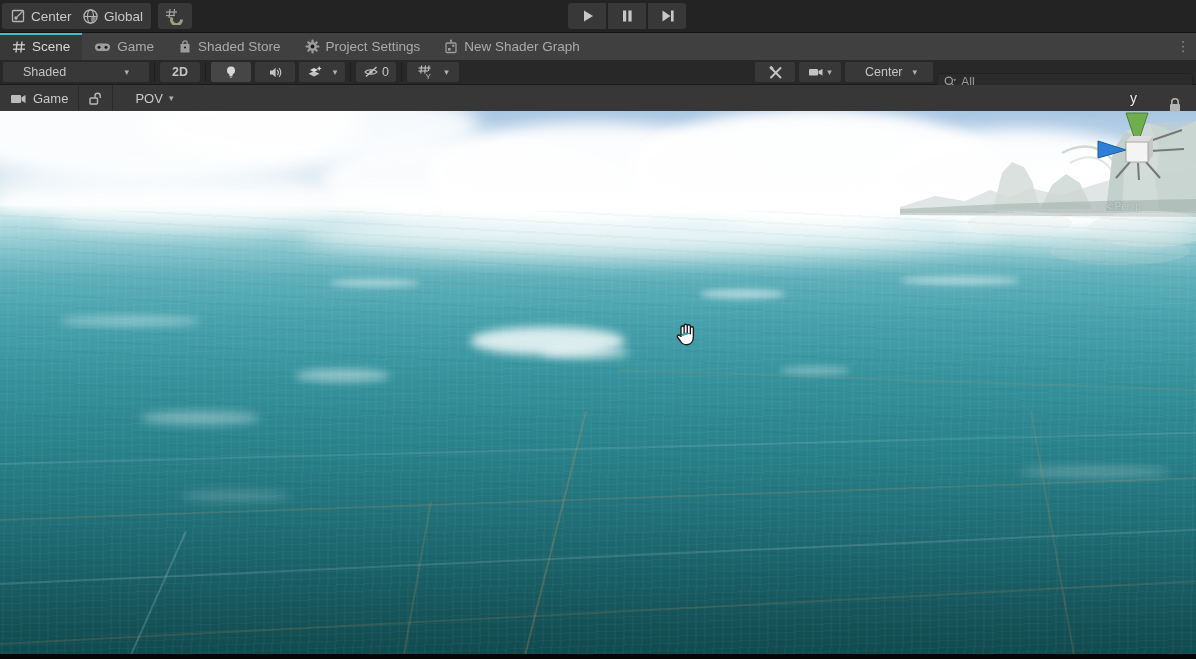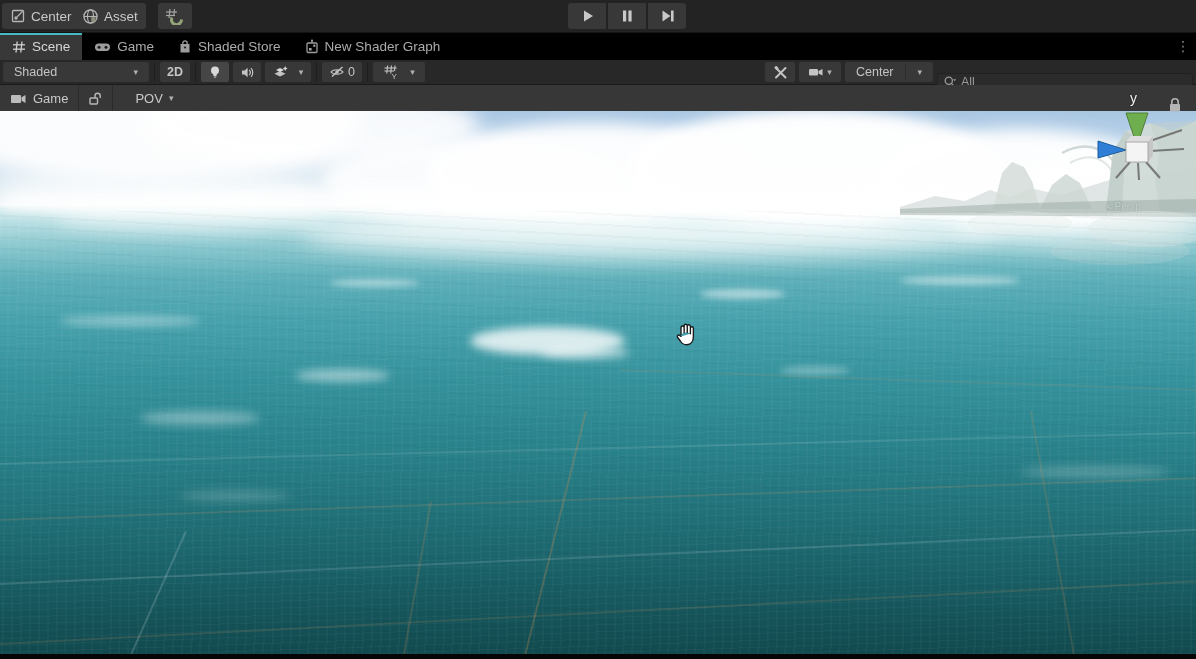--- a/index.html
+++ b/index.html
@@ -9,28 +9,28 @@
 
   
   .main-toolbar { position:absolute; left:0; top:0; width:1196px; height:33px; background:#232323; border-bottom:1px solid #141414; }
   .mt-btn { position:absolute; top:3px; height:26px; background:#383838; border-radius:3px; display:flex; align-items:center; gap:5px; padding:0 8px; color:#c9c9c9; font-size:13.5px; }
   .transport { position:absolute; left:568px; top:3px; display:flex; gap:2px; }
   .t-btn { width:38px; height:26px; background:#383838; display:flex; align-items:center; justify-content:center; }
   .t-btn:first-child { border-radius:3px 0 0 3px; }
   .t-btn:last-child { border-radius:0 3px 3px 0; }
 
   
-  .tab-bar { position:absolute; left:0; top:33px; width:1196px; height:27px; background:#000000; display:flex; align-items:stretch; }
+  .tab-bar { position:absolute; left:0; top:33px; width:1196px; height:27px; background:#404040; display:flex; align-items:stretch; }
   .tab { display:flex; align-items:center; gap:6px; padding:0 12px; color:#ababab; font-size:13.5px; position:relative; }
   .tab.active { background:#383838; color:#d6d6d6; box-shadow:inset 0 2px 0 #46b9c2; }
   .tab-overflow { position:absolute; right:6px; top:4px; color:#8a8a8a; font-size:14px; letter-spacing:0; line-height:18px; }
 
   
   .scene-toolbar { position:absolute; left:0; top:60px; width:1196px; height:25px; background:#282828; border-bottom:1px solid #1a1a1a; display:flex; align-items:center; padding:0 3px; gap:4px; }
-  .st-btn { height:20px; background:#383838; border-radius:2px; display:flex; align-items:center; justify-content:center; color:#c4c4c4; font-size:12.5px; gap:3px; padding:0 11px; }
+  .st-btn { height:20px; background:#383838; border-radius:2px; display:flex; align-items:center; justify-content:center; color:#c4c4c4; font-size:12.5px; gap:3px; padding:0 20px; }
   .st-sep { width:1px; height:20px; background:#1e1e1e; margin:0 1px; }
   .st-arrow { font-size:9px; color:#b0b0b0; line-height:1; }
   .st-div { width:1px; height:14px; background:#2a2a2a; margin:0 2px; }
   .spacer { flex:1; }
   .search-box { width:256px; height:19px; background:#2b2b2b; border:1px solid #212121; border-radius:3px; display:flex; align-items:center; gap:4px; padding:0 5px;margin-top:20px; }
   .search-box input { background:transparent; border:none; outline:none; color:#9a9a9a; font-size:12.5px; font-family:"Liberation Sans",sans-serif; width:200px; }
 
   
   .camera-bar { position:absolute; left:0; top:85px; width:1196px; height:26px; background:#373737; display:flex; align-items:center; color:#c9c9c9; font-size:13px; }
   .cb-item { display:flex; align-items:center; gap:6px; padding:0 10px; height:100%; }
@@ -82,21 +82,21 @@
     </div>
     <div class="mt-btn" style="left:74px;">
       <span>
           <svg width="17" height="17" viewBox="0 0 17 17">
             <circle cx="8.5" cy="8.5" r="6.6" fill="none" stroke="#b5b5b5" stroke-width="1.3"></circle>
             <ellipse cx="8.5" cy="8.5" rx="3" ry="6.6" fill="none" stroke="#b5b5b5" stroke-width="1.1"></ellipse>
             <line x1="2" y1="8.5" x2="15" y2="8.5" stroke="#b5b5b5" stroke-width="1.1"></line>
             <rect x="9.2" y="9.2" width="4.4" height="4.4" fill="#8e8e7e"></rect>
           </svg>
         </span>
-      <span>Asset</span>
+      <span>Global</span>
     </div>
     <div class="mt-btn" style="left:158px; width:34px; justify-content:center;">
       <span>
           <svg width="20" height="17" viewBox="0 0 20 17">
             <g stroke="#a5a5a5" stroke-width="1.2">
               <line x1="5" y1="1" x2="4" y2="10"></line>
               <line x1="9.5" y1="1" x2="8.8" y2="8"></line>
               <line x1="1" y1="4" x2="12" y2="4"></line>
               <line x1="1" y1="7.5" x2="10" y2="7.5"></line>
             </g>
@@ -151,20 +151,35 @@
     </div>
     <div class="tab">
       <span>
           <svg width="14" height="15" viewBox="0 0 14 15">
             <path d="M2.5,5 h9 v8.5 h-9 z" fill="#9d9d9d"></path>
             <path d="M4.8,5.5 v-1.5 a2.2,2.2 0 0 1 4.4,0 v1.5" fill="none" stroke="#9d9d9d" stroke-width="1.3"></path>
             <circle cx="7" cy="8.5" r="1.1" fill="#1b1b1b"></circle>
           </svg>
         </span>
       <span>Shaded Store</span>
+    </div>
+    <div class="tab">
+      <span>
+          <svg width="15" height="15" viewBox="0 0 15 15">
+            <g fill="#9d9d9d">
+              <rect x="6.4" y="0.5" width="2.2" height="14" rx="1"></rect>
+              <rect x="6.4" y="0.5" width="2.2" height="14" rx="1" transform="rotate(45 7.5 7.5)"></rect>
+              <rect x="6.4" y="0.5" width="2.2" height="14" rx="1" transform="rotate(90 7.5 7.5)"></rect>
+              <rect x="6.4" y="0.5" width="2.2" height="14" rx="1" transform="rotate(135 7.5 7.5)"></rect>
+              <circle cx="7.5" cy="7.5" r="4.4"></circle>
+            </g>
+            <circle cx="7.5" cy="7.5" r="1.9" fill="#1b1b1b"></circle>
+          </svg>
+        </span>
+      <span>Project Settings</span>
     </div>
     <div class="tab">
       <span>
           <svg width="14" height="15" viewBox="0 0 14 15">
             <line x1="7" y1="1" x2="7" y2="4" stroke="#9d9d9d" stroke-width="1.2"></line>
             <circle cx="7" cy="1.6" r="1.1" fill="#9d9d9d"></circle>
             <rect x="2" y="4" width="10" height="9.5" rx="1" fill="none" stroke="#9d9d9d" stroke-width="1.3"></rect>
             <rect x="4" y="9" width="2.6" height="2.6" fill="#9d9d9d"></rect>
             <circle cx="9.3" cy="6.8" r="1.2" fill="#9d9d9d"></circle>
           </svg>

